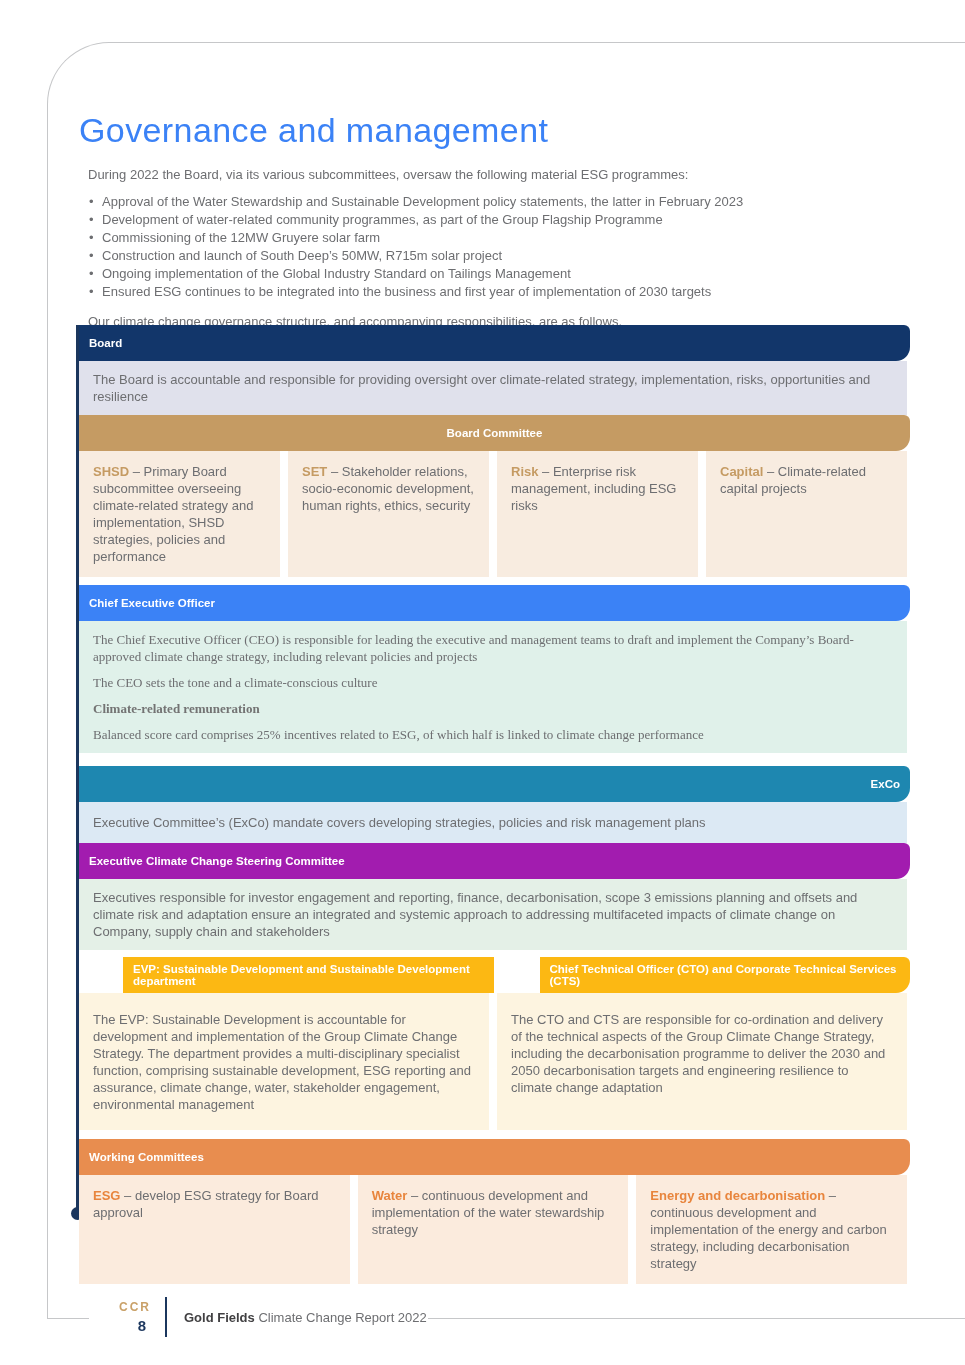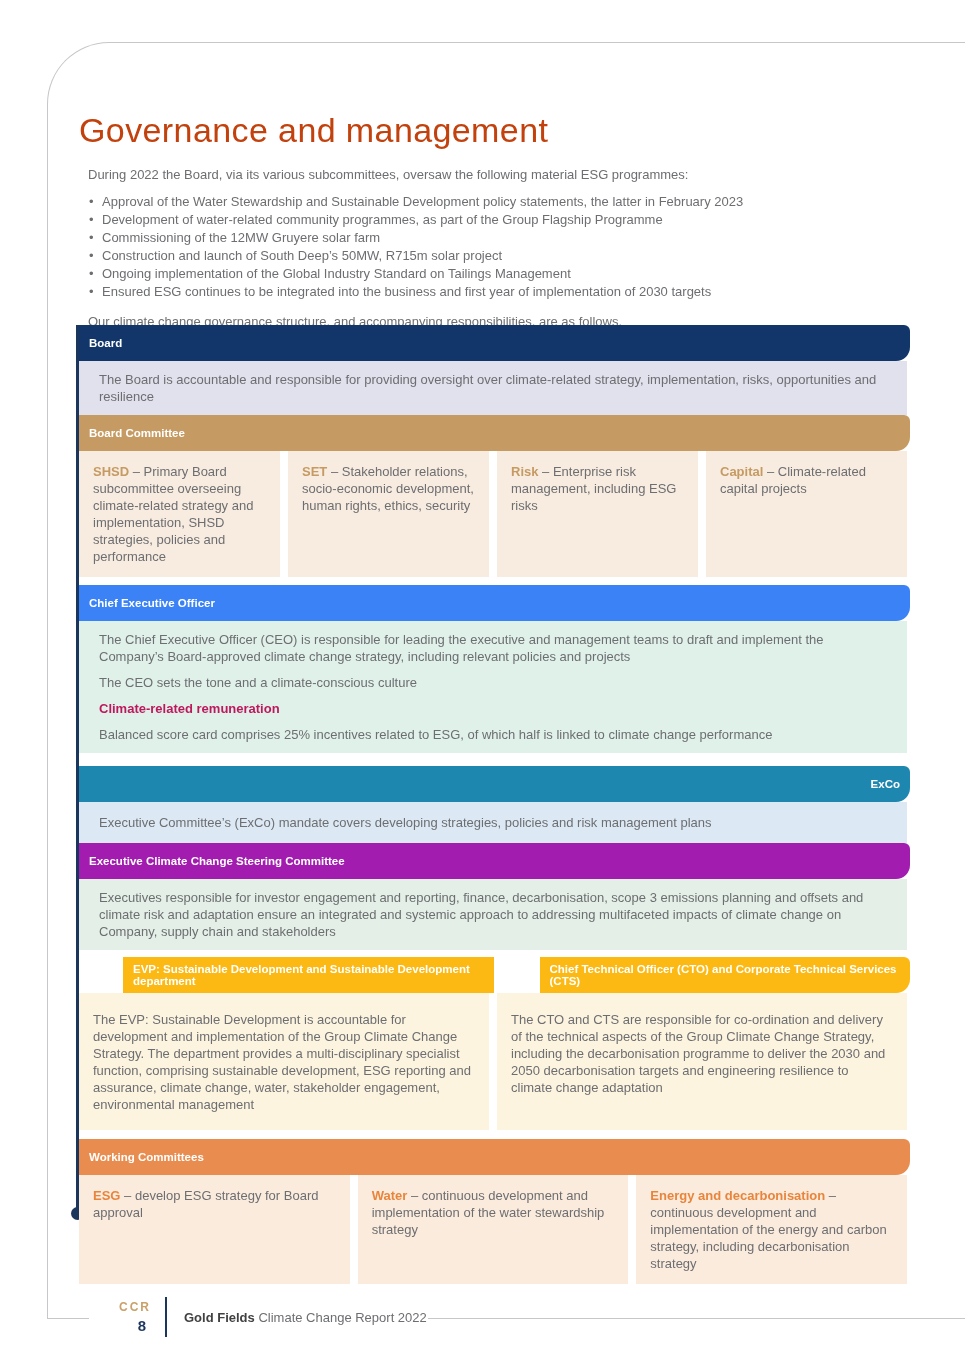--- a/index.html
+++ b/index.html
@@ -2,65 +2,65 @@
 <html><head>
 <meta charset="utf-8">
 <style>
   html,body{margin:0;padding:0;background:#ffffff;}
   .page{position:relative;width:965px;height:1365px;background:#ffffff;overflow:hidden;
         font-family:"Liberation Sans", sans-serif;color:#6d6e71;}
   .frame{position:absolute;left:47px;top:42px;right:-30px;height:1275px;
          border-top:1px solid #c6c7c9;border-left:1px solid #c6c7c9;border-bottom:1px solid #c6c7c9;
          border-top-left-radius:62px;}
   .page-title{position:absolute;left:79px;top:88px;font-size:34px;font-weight:400;
-              color:#c2410c;letter-spacing:0.4px;}
+              color:#3b82f6;letter-spacing:0.4px;}
   .intro{position:absolute;left:88px;top:166px;width:780px;font-size:13px;line-height:18px;}
   .intro p{margin:0 0 9px 0;}
   .intro p.outro{margin:12px 0 0 0;}
   ul.bullets{list-style:none;margin:0;padding:0;}
   ul.bullets li{position:relative;padding-left:14px;}
   ul.bullets li::before{content:"\2022";position:absolute;left:1px;top:0;color:#6d6e71;}
 
   .structure{position:absolute;left:76px;top:325px;width:834px;}
   .connector{position:absolute;left:0;top:0;width:3px;height:888px;background:#1b365d;}
   .connector-dot{position:absolute;left:-5px;top:882px;width:13px;height:13px;border-radius:50%;background:#1b365d;}
   .blocks{margin-left:3px;position:relative;}
 
   .bar{height:36px;display:flex;align-items:center;padding:0 10px;color:#ffffff;
        font-size:11.5px;font-weight:bold;border-radius:0 6px 14px 0;box-sizing:border-box;}
   .split{display:flex;gap:2px;}
   .split .bar{flex:1;border-radius:0;margin-left:44px;}
   .split .bar:last-child{border-radius:0 6px 14px 0;}
-  .body{width:calc(100% - 3px);box-sizing:border-box;padding:10px 20px;font-size:13px;line-height:17px;}
+  .body{width:calc(100% - 3px);box-sizing:border-box;padding:10px 14px;font-size:13px;line-height:17px;}
   .body p{margin:0;}
   .cols{display:flex;gap:8px;width:calc(100% - 3px);padding:0;}
   .cols .col{flex:1;box-sizing:border-box;padding:12px 14px;font-size:13px;line-height:17px;}
 
   .mt8{margin-top:8px;}.mt13{margin-top:13px;justify-content:flex-end;}.mt7{margin-top:7px;}.mt9{margin-top:9px;}
 
   .bar-navy{background:#12366a;}
   .body-navy{background:#e0e1ec;min-height:50px;}
-  .bar-tan{background:#c59b63;}
+  .bar-tan{background:#c59b63;justify-content:center;}
   .cols-tan .col{background:#f8ece0;min-height:122px;}
   .bar-teal{background:#3b82f6;}
-  .body-teal{background:#e0f1ea;min-height:126px;}
+  .body-teal{background:#e0f1ea;min-height:126px;font-family:Liberation Serif, serif;}
   .body-teal p{margin:0 0 9px 0;}
   .body-teal p:last-child{margin:0;}
   .bar-blue{background:#1e87b0;}
   .body-blue{background:#dce9f4;min-height:41px;display:flex;align-items:center;}
   .bar-green{background:#a21caf;}
   .body-green{background:#e4f0e7;}
   .bar-yellow{background:#fcb813;}
   .cols-yellow .col{background:#fdf4e0;min-height:137px;padding-top:18px;}
   .bar-orange{background:#e88d4f;}
   .cols-orange .col{background:#fbebdd;min-height:107px;}
 
   .lead-tan{color:#c59b63;font-weight:bold;}
   .lead-orange{color:#e8853d;font-weight:bold;}
-  .subhead{color:#be185d;font-weight:bold;}
+  .subhead{color:#737373;font-weight:bold;}
 
   .footer{position:absolute;left:89px;top:1286px;width:339px;height:62px;background:#ffffff;
           display:flex;align-items:center;}
   .ccr{width:76px;box-sizing:border-box;text-align:right;padding-right:14px;}
   .ccr .code{color:#c9a169;font-size:12px;font-weight:bold;letter-spacing:2px;}
   .ccr .num{color:#1b365d;font-size:15px;font-weight:bold;margin-top:3px;padding-right:5px;}
   .fdivider{width:2px;height:40px;background:#1b365d;}
   .freport{font-size:13px;padding-left:17px;color:#6d6e71;white-space:nowrap;}
   .freport .brand{color:#414042;font-weight:bold;}
 </style>

